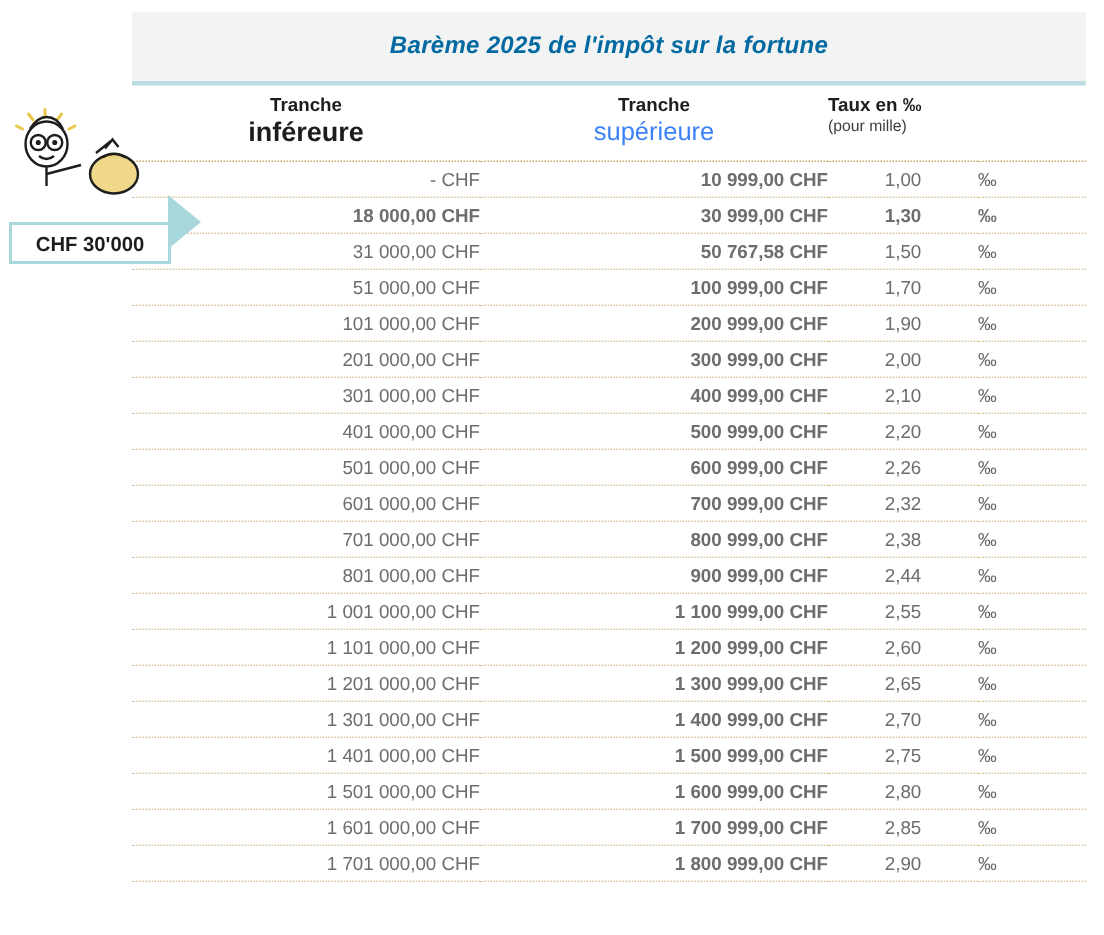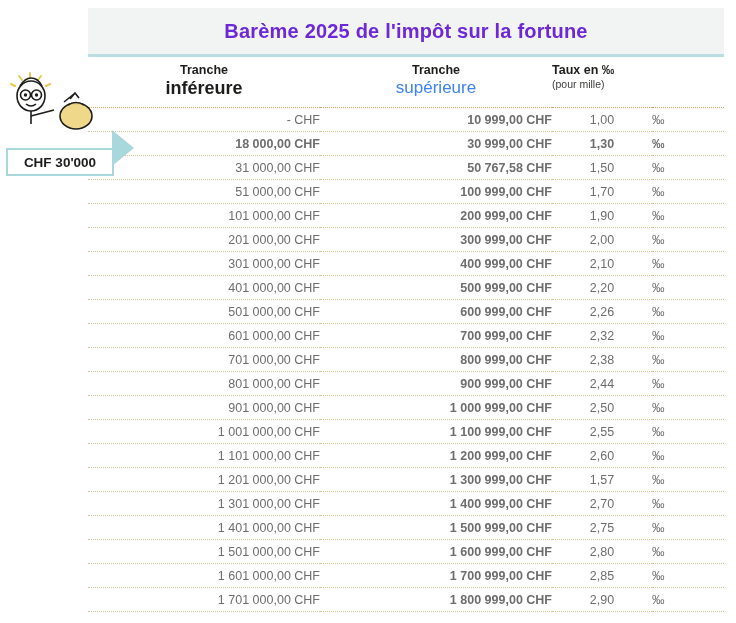--- a/index.html
+++ b/index.html
@@ -31,24 +31,25 @@
 
   .title-bar {
     background: #f2f4f4;
     border-bottom: 3px solid #b9dde0;
     height: 46px;
     display: flex;
     align-items: center;
     justify-content: center;
   }
   .title-bar .title {
-    font-size: 20px;
-    font-weight: bold;
-    color: #6d28d9;
+    font-size: 16px;
+    font-weight: bold;
+    color: #0369a1;
     letter-spacing: 0.2px;
+    font-style: italic;
   }
 
   table.bareme {
     border-collapse: collapse;
     width: 636px;
     table-layout: fixed;
   }
   table.bareme col.c1 { width: 232px; }
   table.bareme col.c2 { width: 232px; }
   table.bareme col.c3 { width: 100px; }
@@ -256,41 +257,35 @@
             <td class="taux">2,38</td>
             <td class="permille">‰</td>
           </tr>
           <tr>
             <td class="inf">801 000,00 CHF</td>
             <td class="sup">900 999,00 CHF</td>
             <td class="taux">2,44</td>
             <td class="permille">‰</td>
           </tr>
           <tr>
-            <td class="inf">901 000,00 CHF</td>
-            <td class="sup">1 000 999,00 CHF</td>
-            <td class="taux">2,50</td>
-            <td class="permille">‰</td>
-          </tr>
-          <tr>
             <td class="inf">1 001 000,00 CHF</td>
             <td class="sup">1 100 999,00 CHF</td>
             <td class="taux">2,55</td>
             <td class="permille">‰</td>
           </tr>
           <tr>
             <td class="inf">1 101 000,00 CHF</td>
             <td class="sup">1 200 999,00 CHF</td>
             <td class="taux">2,60</td>
             <td class="permille">‰</td>
           </tr>
           <tr>
             <td class="inf">1 201 000,00 CHF</td>
             <td class="sup">1 300 999,00 CHF</td>
-            <td class="taux">1,57</td>
+            <td class="taux">2,65</td>
             <td class="permille">‰</td>
           </tr>
           <tr>
             <td class="inf">1 301 000,00 CHF</td>
             <td class="sup">1 400 999,00 CHF</td>
             <td class="taux">2,70</td>
             <td class="permille">‰</td>
           </tr>
           <tr>
             <td class="inf">1 401 000,00 CHF</td>

